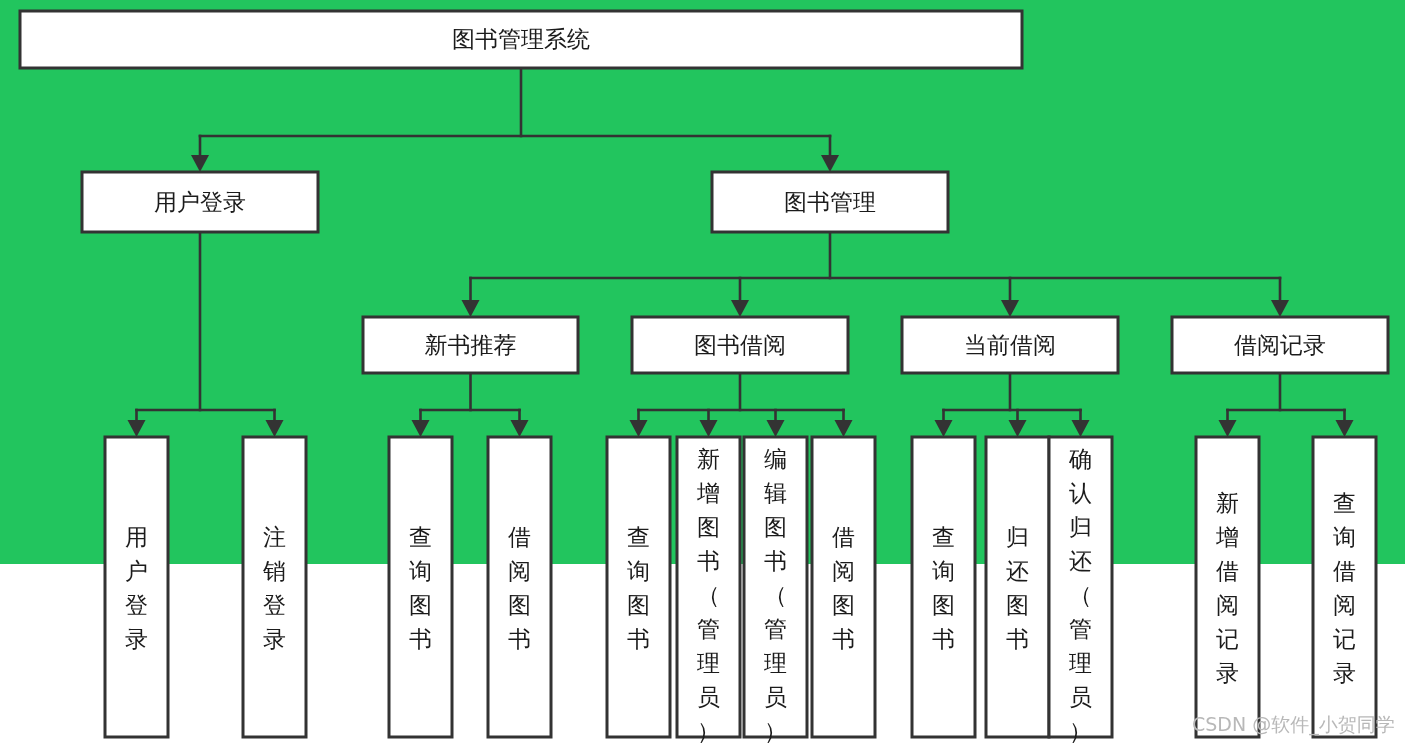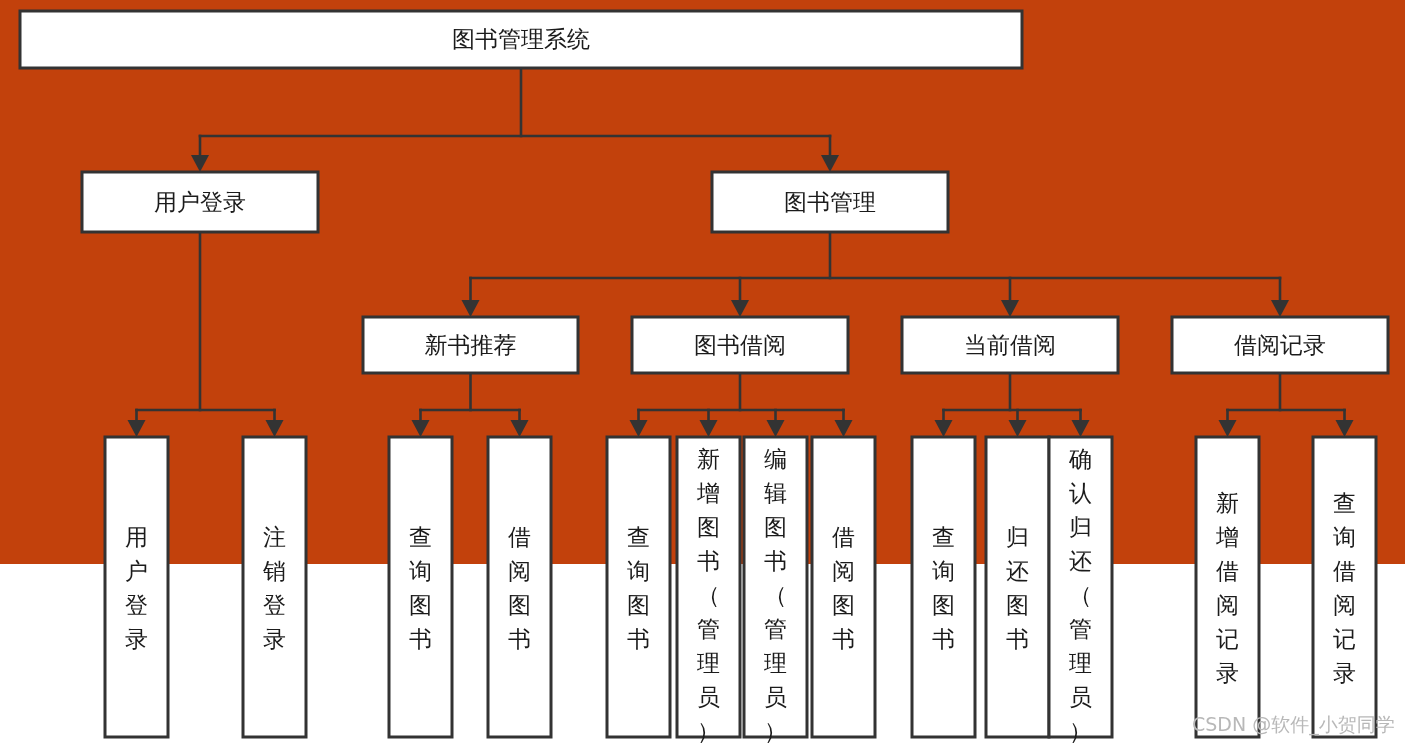--- a/index.html
+++ b/index.html
@@ -11,21 +11,21 @@
   body {
     width: 1405px;
     height: 747px;
     font-family: "DejaVu Sans", "Liberation Sans", sans-serif;
     overflow: hidden;
   }
   #diagram-root {
     position: relative;
     width: 1405px;
     height: 564px;
-    background: #c2410c;
+    background: #22c55e;
   }
   svg#flowchart {
     display: block;
     width: 1405px;
     height: 747px;
   }
   .node-box {
     fill: #ffffff;
     stroke: #333333;
     stroke-width: 3;

